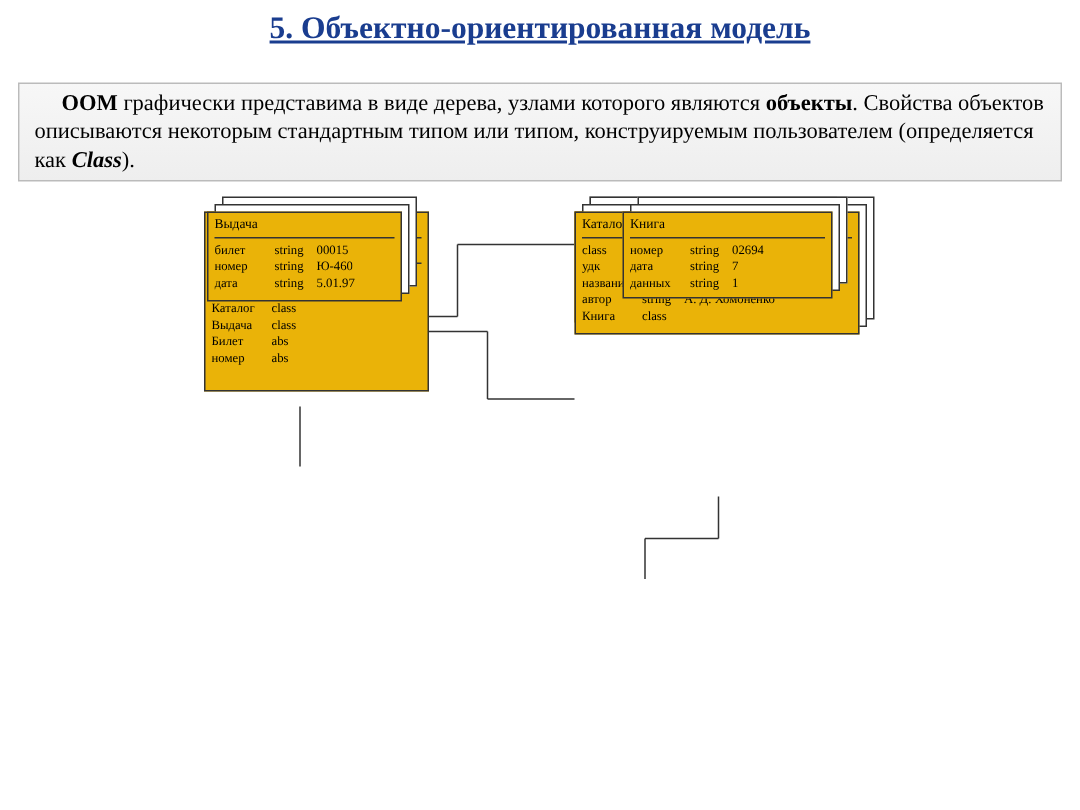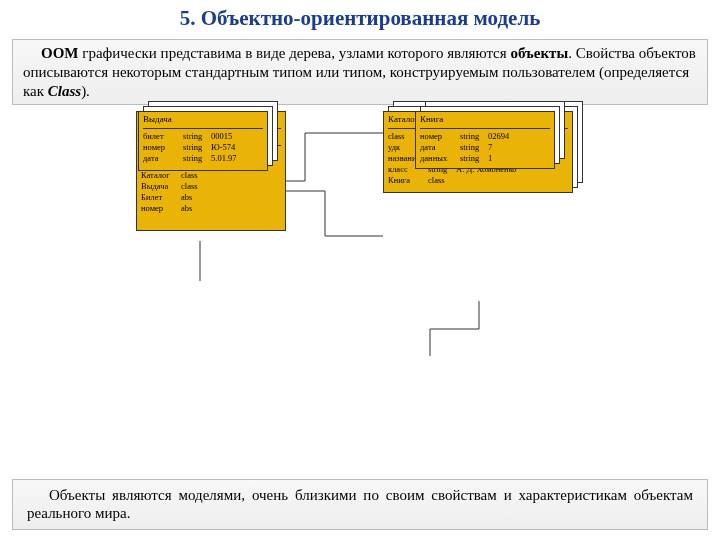--- a/index.html
+++ b/index.html
@@ -1,18 +1,18 @@
 <!DOCTYPE html>
 <html><head>
 <meta charset="utf-8">
 <style>
   body{margin:0;padding:0;background:#fff;font-family:"Times New Roman",serif;width:720px;height:540px;color:#000}
   .slide{width:720px;height:540px;position:relative;box-sizing:border-box}
-  .title{color:#1a3d8f;font-size:21px;font-weight:bold;text-align:center;padding:6px 0 4px}
-  .box{margin:4px 12px;border:1px solid #bbb;background:linear-gradient(#f7f7f7,#eeeeee);padding:4px 10px;font-size:15px;line-height:1.25}
+  .title{color:#1a3d8f;font-size:21px;font-weight:bold;text-align:center;text-decoration:underline;padding:6px 0 4px}
+  .box{margin:20px 12px;border:1px solid #bbb;background:linear-gradient(#f7f7f7,#eeeeee);padding:4px 10px;font-size:15px;line-height:1.25}
   .bold{font-weight:bold}
   .darknavy{color:#112a66;font-weight:bold}
   .italic{font-style:italic}
   .greytxt{color:#444}
   .diagram{position:relative;margin:6px auto 0;width:520px;height:310px}
   
   .stack{position:absolute}
   .card{position:absolute;background:#fff;border:1px solid #333;box-sizing:border-box}
   .panel{position:relative;background:#eab308;border:1px solid #333;box-sizing:border-box;padding:2px 4px;font-size:8.5px;line-height:11px}
   .panel .hd{font-size:9px;font-weight:normal}
@@ -100,21 +100,21 @@
       <div class="rule"></div>
       <div id="tbl-vydacha">
             <div class="row">
               <span class="c1">билет</span>
               <span class="c2">string</span>
               <span class="c3">00015</span>
             </div>
             <div class="row">
               <span class="c1">номер</span>
               <span class="c2">string</span>
-              <span class="c3">Ю-574</span>
+              <span class="c3">Ю-460</span>
             </div>
             <div class="row">
               <span class="c1">дата</span>
               <span class="c2">string</span>
               <span class="c3">5.01.97</span>
             </div>
           </div>
     </div>
   </div>
 
@@ -165,21 +165,21 @@
               <span class="c1">удк</span>
               <span class="c2">string</span>
               <span class="c3">681.306</span>
             </div>
             <div class="row">
               <span class="c1">название</span>
               <span class="c2">string</span>
               <span class="c3">Базы данных</span>
             </div>
             <div class="row">
-              <span class="c1">класс</span>
+              <span class="c1">автор</span>
               <span class="c2">string</span>
               <span class="c3">А. Д. Хомоненко</span>
             </div>
             <div class="row">
               <span class="c1">Книга</span>
               <span class="c2">class</span>
               <span class="c3"></span>
             </div>
           </div>
     </div>
@@ -206,17 +206,14 @@
               <span class="c1">данных</span>
               <span class="c2">string</span>
               <span class="c3">1</span>
             </div>
           </div>
     </div>
   </div>
 
 </div>
 
-<div class="footer">
-  <span style="padding-left:22px"></span><span>Объекты являются моделями, очень близкими по своим свойствам и характеристикам объектам реального мира.</span>
+
 </div>
 
-</div>
-
 </body></html>

